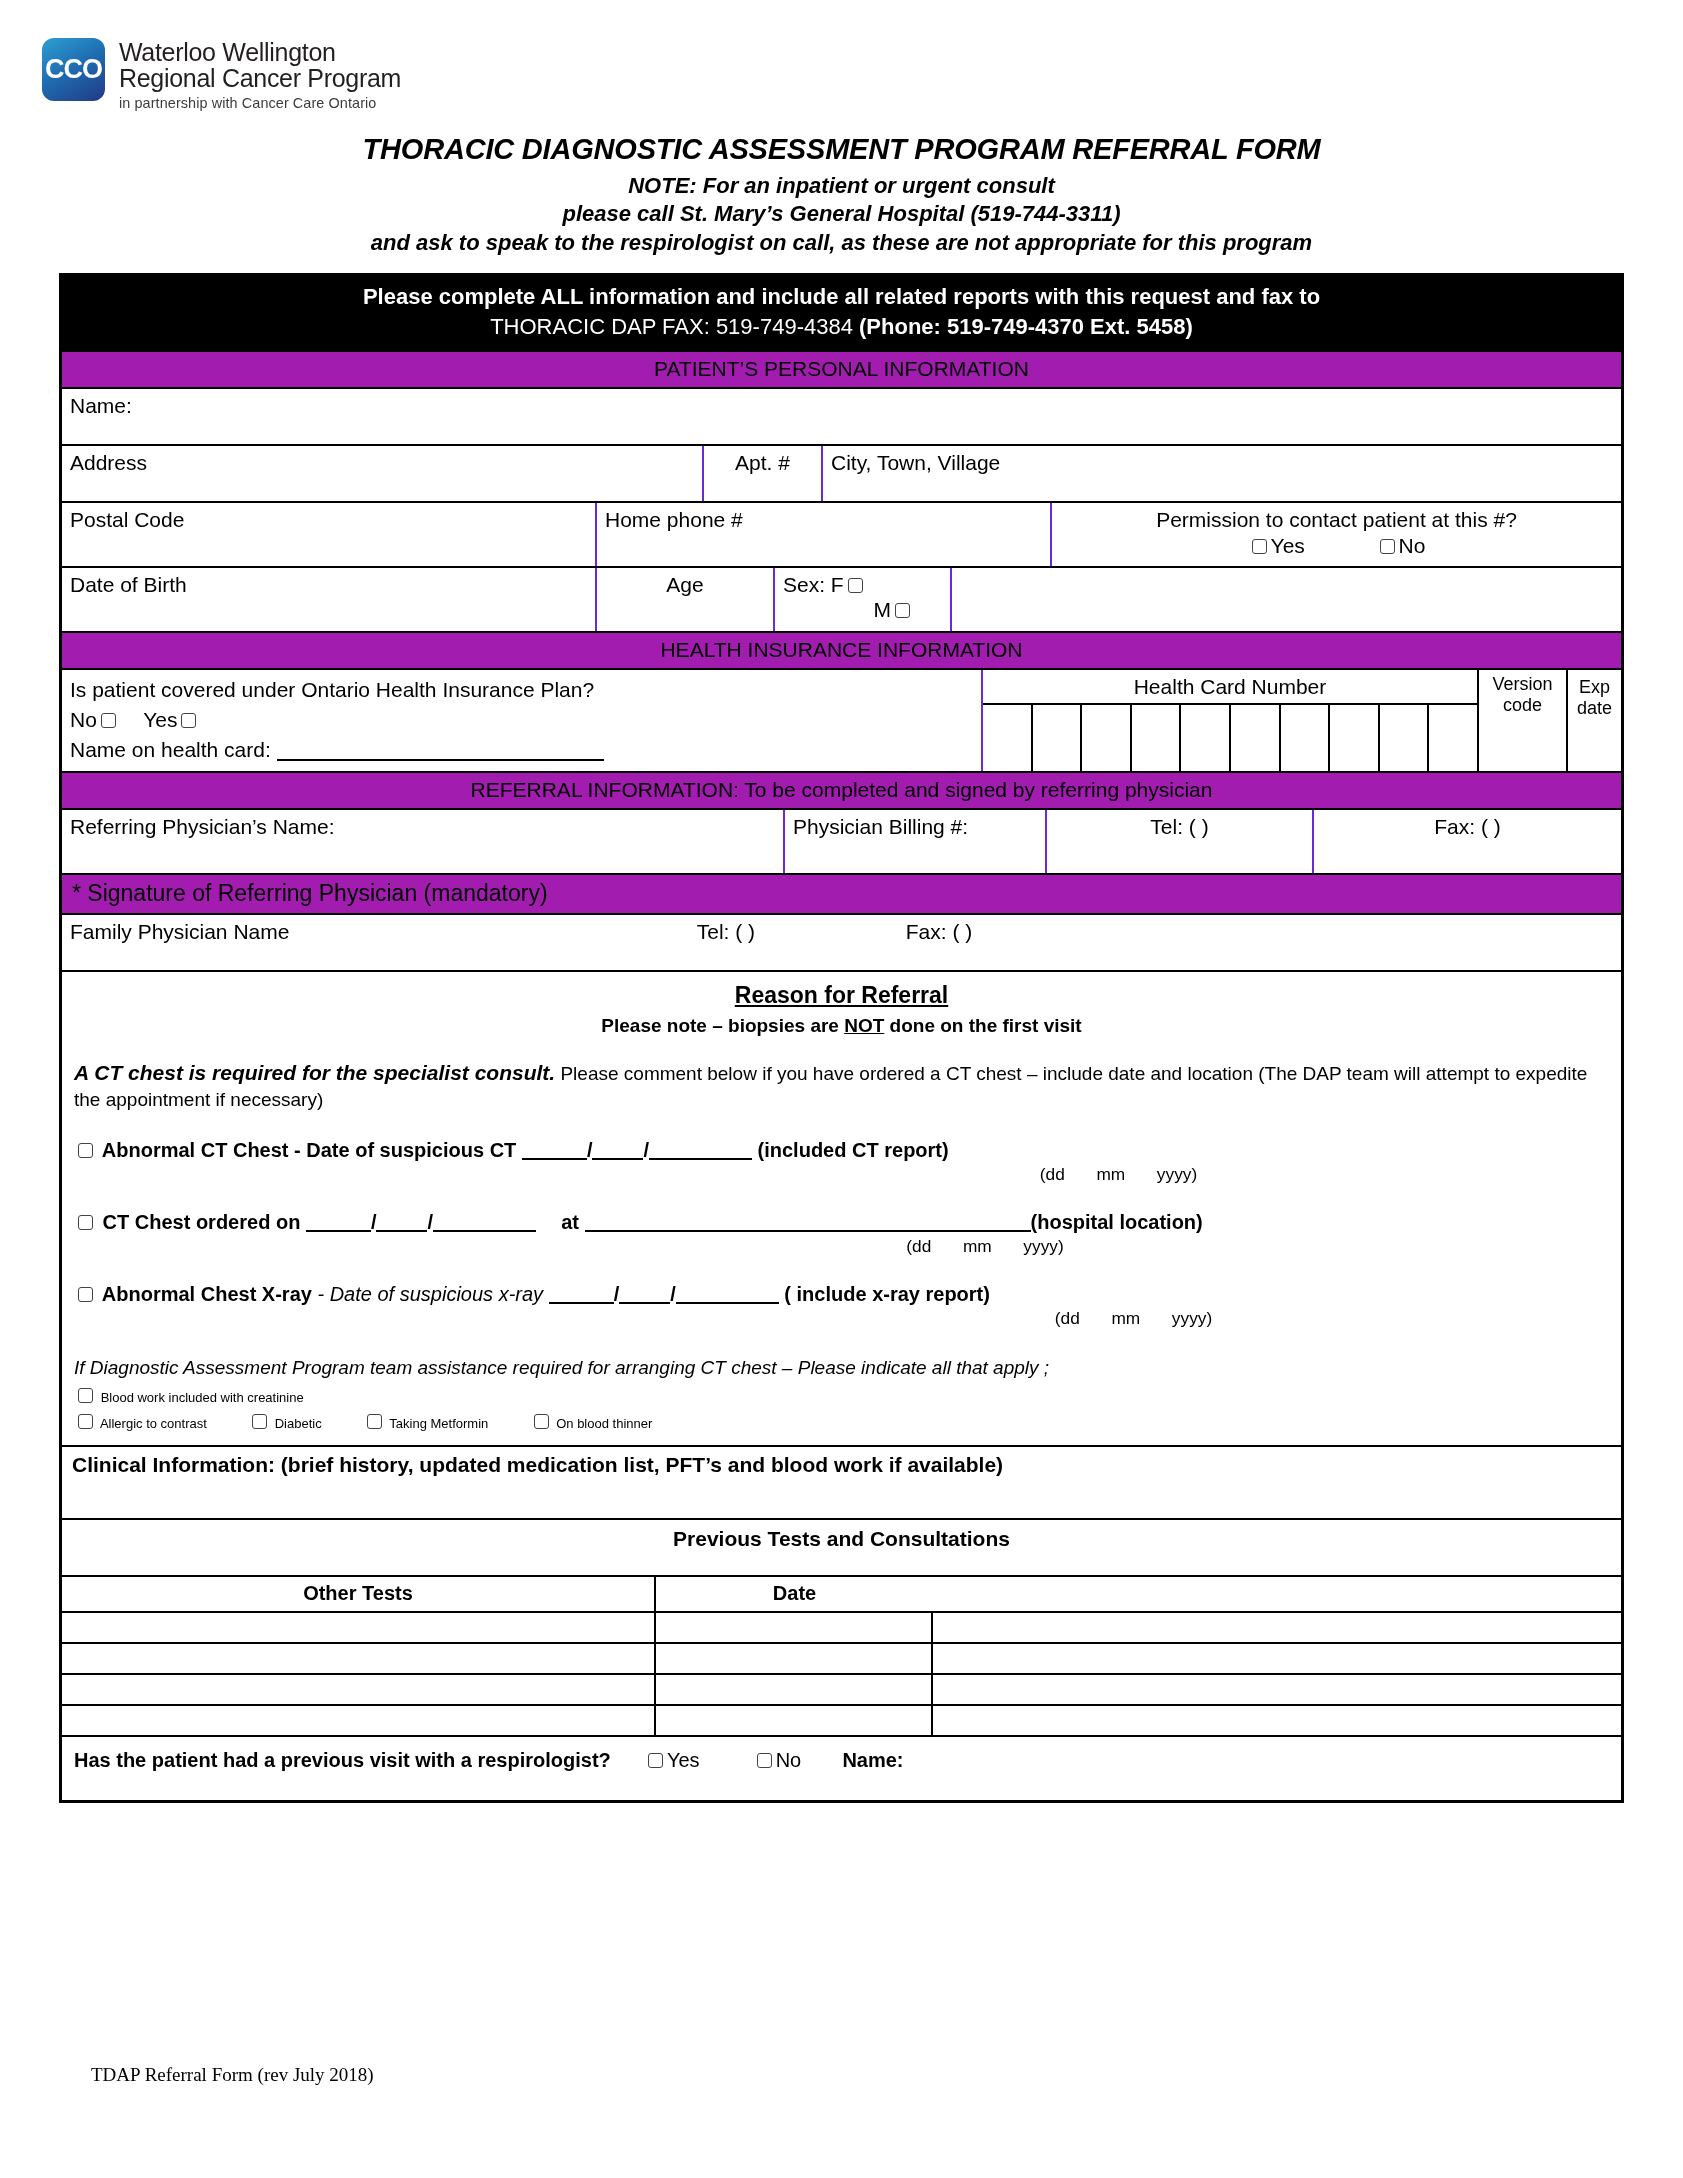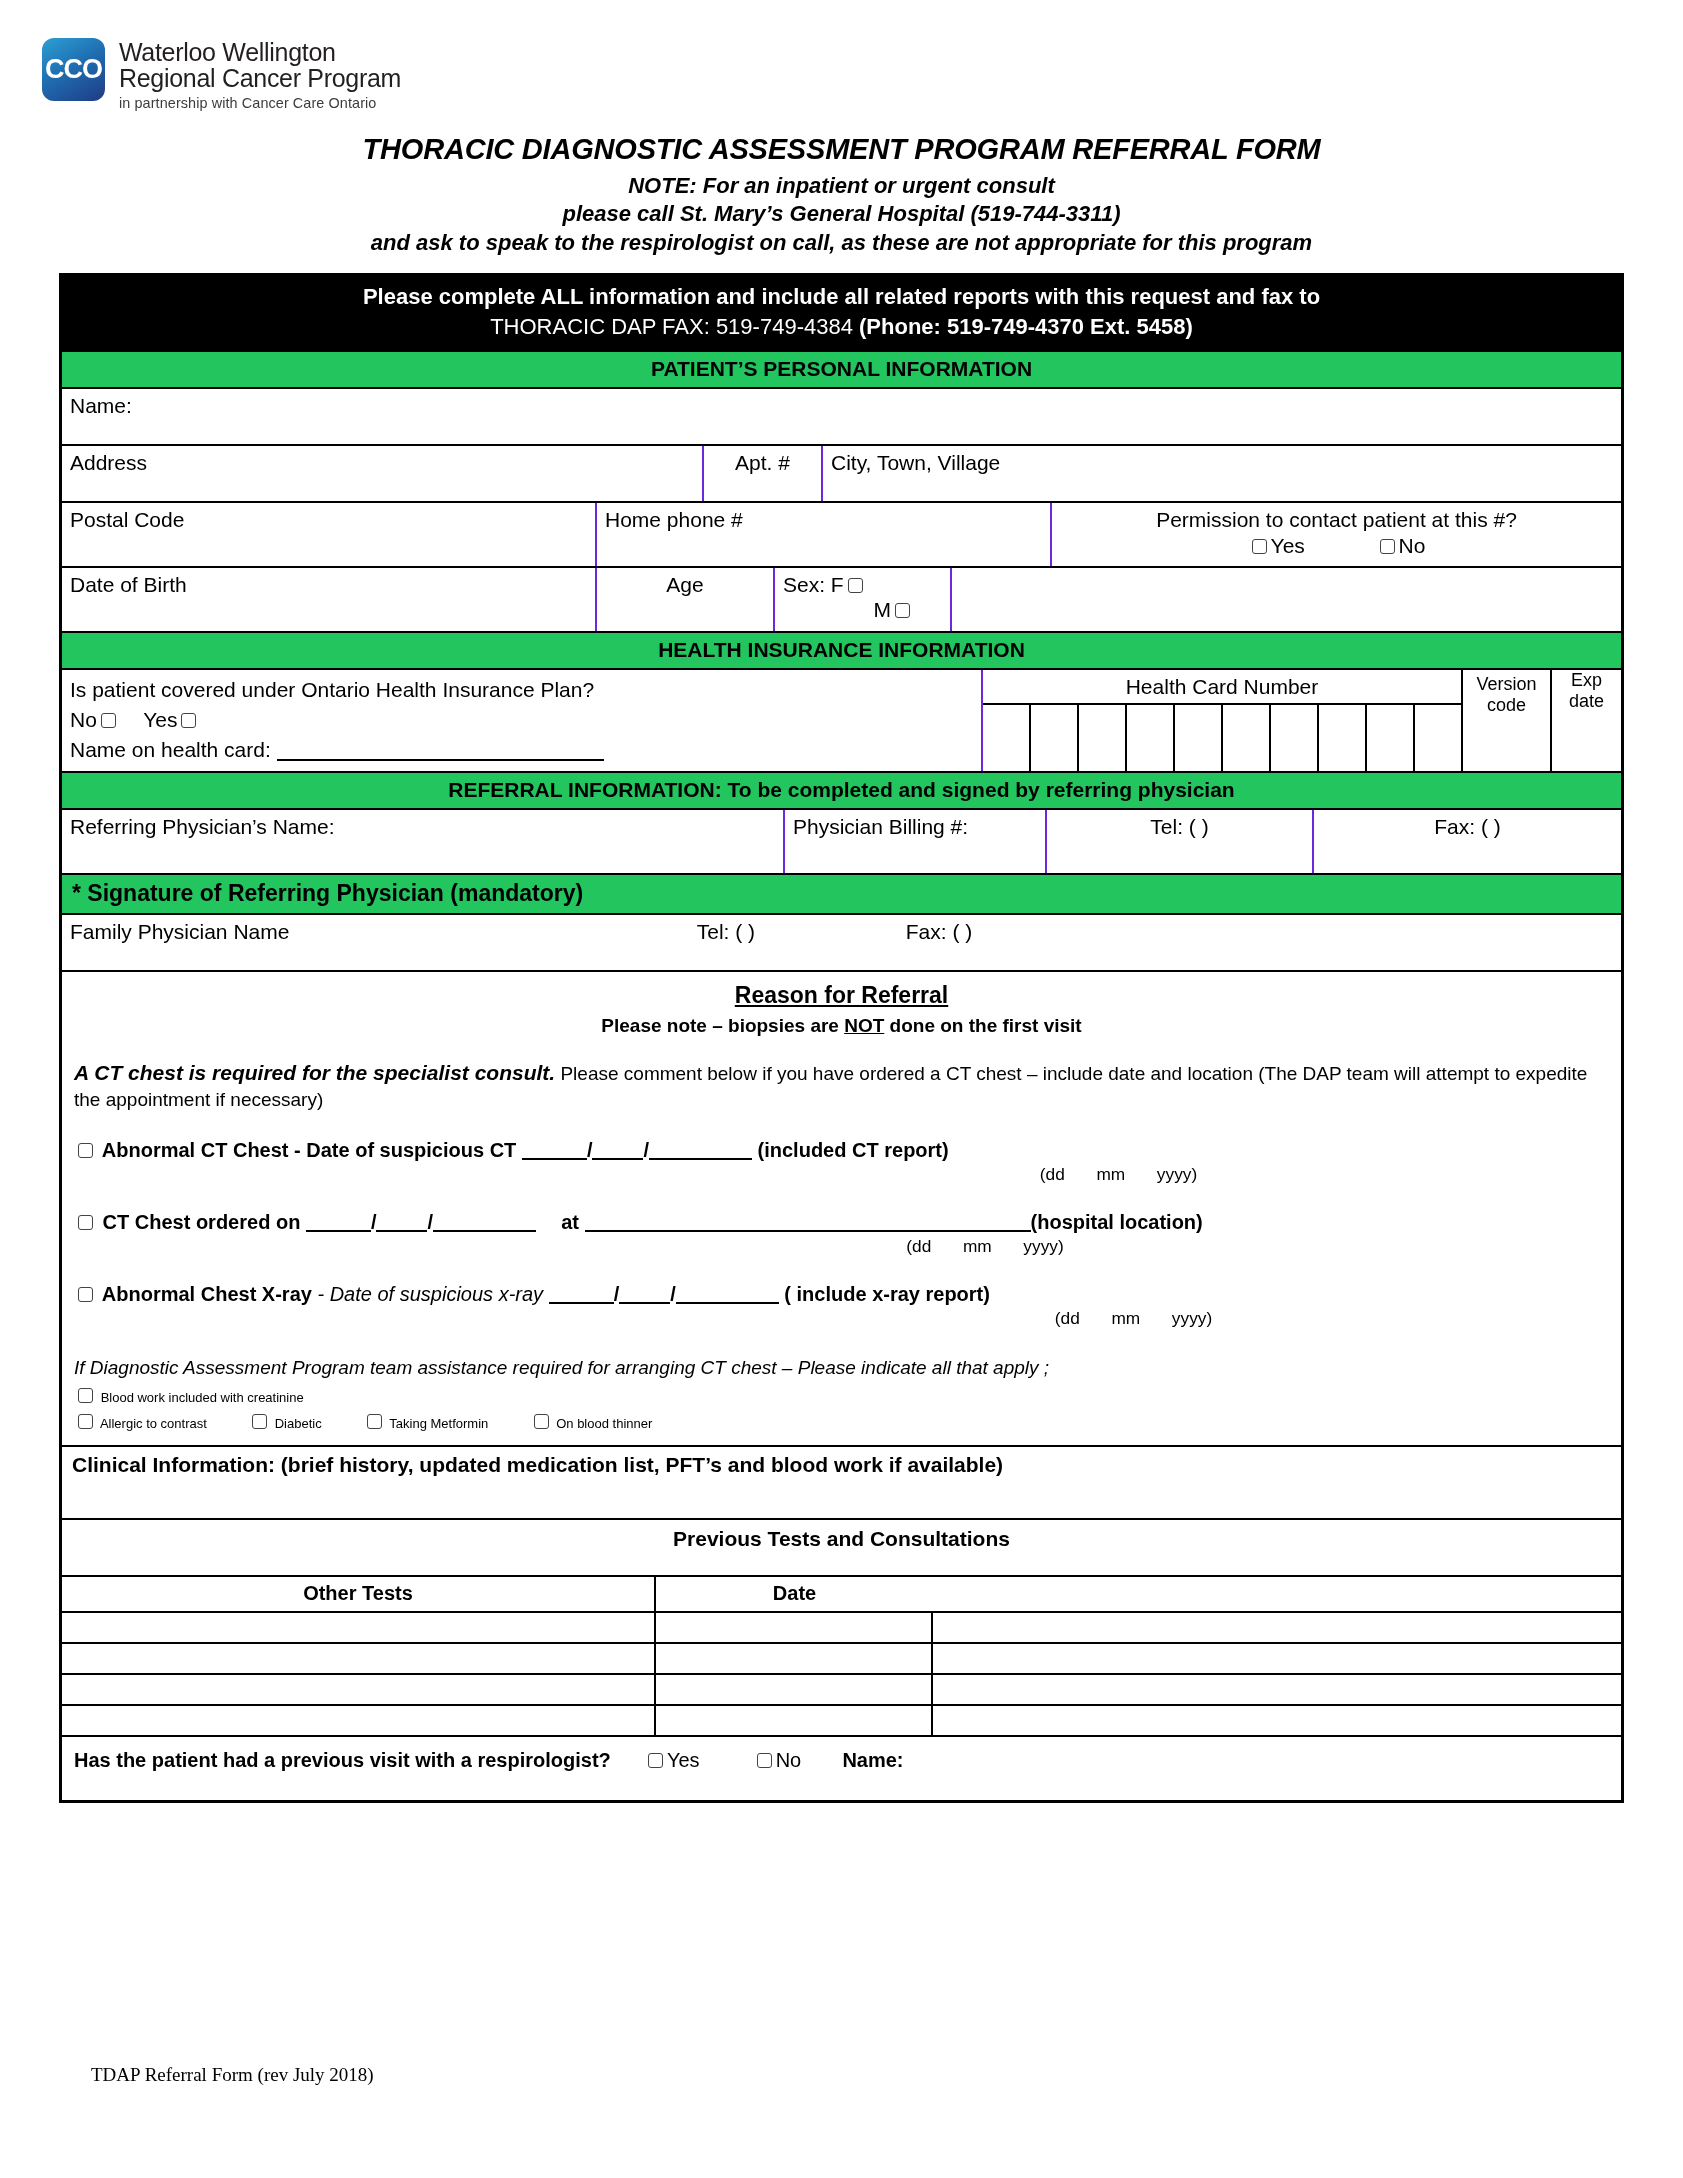--- a/index.html
+++ b/index.html
@@ -42,21 +42,21 @@
   .row:last-child { border-bottom:none; }
   .cell { padding:5px 8px; border-right:2px solid #6d28d9; position:relative; }
   .cell:last-child { border-right:none; }
 
   .banner { background:#000; color:#fff; text-align:center; padding:8px 4px 10px 4px; }
   .banner-l1 { font-weight:bold; font-size:22px; }
   .banner-l2 { font-size:22px; margin-top:4px; }
   .banner-l2 b { font-weight:bold; }
 
   .sechead {
-    background:#22c55e; text-align:center; font-weight:bold; font-size:21px;
+    background:#a21caf; text-align:center; font-weight:normal; font-size:21px;
     padding:5px 0 6px 0; border-bottom:2px solid #000;
   }
   .sechead.left { text-align:left; padding-left:10px; font-size:23px; }
 
   .lbl { font-size:21px; }
   .lbl-sm { font-size:18px; }
   .tall-56 { min-height:55px; }
   .tall-64 { min-height:63px; }
   .tall-72 { min-height:71px; }
 
@@ -192,21 +192,21 @@
               <div style="flex:1"></div>
               <div style="flex:1"></div>
               <div style="flex:1"></div>
               <div style="flex:1"></div>
               <div style="flex:1"></div>
               <div style="flex:1"></div>
               <div style="flex:1"></div>
             </div>
           </div>
           <div class="lbl-sm center" style="width:89px;border-right:2px solid #000;padding:4px 6px"><span>Version code</span></div>
-          <div class="lbl-sm center" style="width:69px;padding:0 6px"><span>Exp date</span></div>
+          <div class="lbl-sm center" style="width:53px;padding:7px 6px"><span>Exp date</span></div>
         </div>
       </div>
     </div>
 
     <div class="sechead">REFERRAL INFORMATION:  To be completed and signed by referring physician</div>
 
     <div class="row">
       <div class="cell lbl tall-64" style="width:723px"><span>Referring Physician’s Name:</span></div>
       <div class="cell lbl tall-64" style="width:262px"><span>Physician Billing #:</span></div>
       <div class="cell lbl tall-64 center" style="width:267px"><span>Tel: (     )</span></div>

